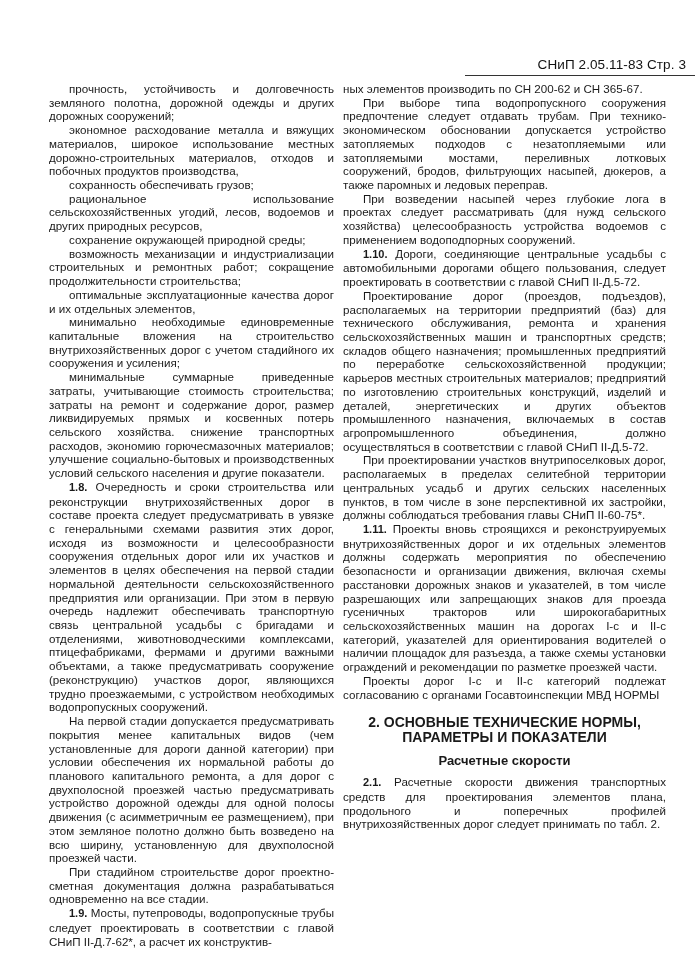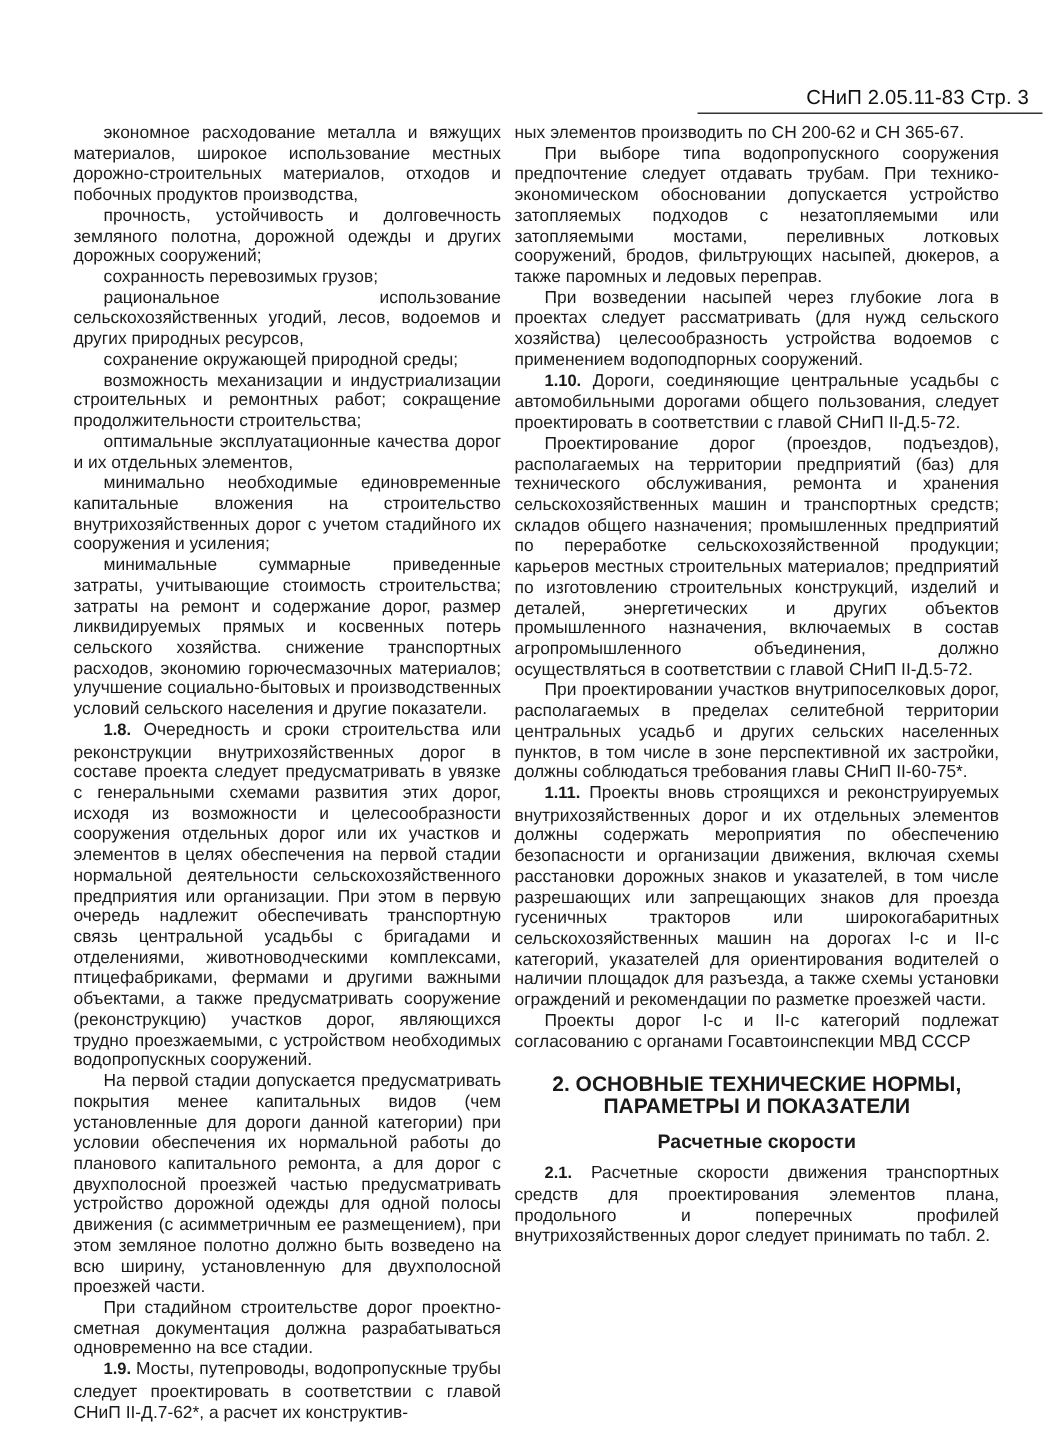--- a/index.html
+++ b/index.html
@@ -22,44 +22,44 @@
                       text-indent: 0 !important; }
 </style>
 </head>
 <body>
 
 <div class="header">
   <span>СНиП 2.05.11-83 Стр. 3</span>
 </div>
 
 <div class="col col-left">
+  <p>прочность, устойчивость и долговечность земляного полотна, дорожной одежды и других дорожных сооружений;</p>
   <p>экономное расходование металла и вяжущих материалов, широкое использование местных дорожно-строительных материалов, отходов и побочных продуктов производства,</p>
-  <p>прочность, устойчивость и долговечность земляного полотна, дорожной одежды и других дорожных сооружений;</p>
-  <p>сохранность перевозимых грузов;</p>
+  <p>сохранность обеспечивать грузов;</p>
   <p>рациональное использование сельскохозяйственных угодий, лесов, водоемов и других природных ресурсов,</p>
   <p>сохранение окружающей природной среды;</p>
   <p>возможность механизации и индустриализации строительных и ремонтных работ; сокращение продолжительности строительства;</p>
   <p>оптимальные эксплуатационные качества дорог и их отдельных элементов,</p>
   <p>минимально необходимые единовременные капитальные вложения на строительство внутрихозяйственных дорог с учетом стадийного их сооружения и усиления;</p>
   <p>минимальные суммарные приведенные затраты, учитывающие стоимость строительства; затраты на ремонт и содержание дорог, размер ликвидируемых прямых и косвенных потерь сельского хозяйства. снижение транспортных расходов, экономию горючесмазочных материалов; улучшение социально-бытовых и производственных условий сельского населения и другие показатели.</p>
   <p><span class="clause-num">1.8.</span> <span>Очередность и сроки строительства или реконструкции внутрихозяйственных дорог в составе проекта следует предусматривать в увязке с генеральными схемами развития этих дорог, исходя из возможности и целесообразности сооружения отдельных дорог или их участков и элементов в целях обеспечения на первой стадии нормальной деятельности сельскохозяйственного предприятия или организации. При этом в первую очередь надлежит обеспечивать транспортную связь центральной усадьбы с бригадами и отделениями, животноводческими комплексами, птицефабриками, фермами и другими важными объектами, а также предусматривать сооружение (реконструкцию) участков дорог, являющихся трудно проезжаемыми, с устройством необходимых водопропускных сооружений.</span></p>
   <p>На первой стадии допускается предусматривать покрытия менее капитальных видов (чем установленные для дороги данной категории) при условии обеспечения их нормальной работы до планового капитального ремонта, а для дорог с двухполосной проезжей частью предусматривать устройство дорожной одежды для одной полосы движения (с асимметричным ее размещением), при этом земляное полотно должно быть возведено на всю ширину, установленную для двухполосной проезжей части.</p>
   <p>При стадийном строительстве дорог проектно-сметная документация должна разрабатываться одновременно на все стадии.</p>
   <p><span class="clause-num">1.9.</span> <span>Мосты, путепроводы, водопропускные трубы следует проектировать в соответствии с главой СНиП II-Д.7-62*, а расчет их конструктив-</span></p>
 </div>
 
 <div class="col col-right">
   <p class="noindent">ных элементов производить по СН 200-62 и СН 365-67.</p>
   <p>При выборе типа водопропускного сооружения предпочтение следует отдавать трубам. При технико-экономическом обосновании допускается устройство затопляемых подходов с незатопляемыми или затопляемыми мостами, переливных лотковых сооружений, бродов, фильтрующих насыпей, дюкеров, а также паромных и ледовых переправ.</p>
   <p>При возведении насыпей через глубокие лога в проектах следует рассматривать (для нужд сельского хозяйства) целесообразность устройства водоемов с применением водоподпорных сооружений.</p>
   <p><span class="clause-num">1.10.</span> <span>Дороги, соединяющие центральные усадьбы с автомобильными дорогами общего пользования, следует проектировать в соответствии с главой СНиП II-Д.5-72.</span></p>
   <p>Проектирование дорог (проездов, подъездов), располагаемых на территории предприятий (баз) для технического обслуживания, ремонта и хранения сельскохозяйственных машин и транспортных средств; складов общего назначения; промышленных предприятий по переработке сельскохозяйственной продукции; карьеров местных строительных материалов; предприятий по изготовлению строительных конструкций, изделий и деталей, энергетических и других объектов промышленного назначения, включаемых в состав агропромышленного объединения, должно осуществляться в соответствии с главой СНиП II-Д.5-72.</p>
   <p>При проектировании участков внутрипоселковых дорог, располагаемых в пределах селитебной территории центральных усадьб и других сельских населенных пунктов, в том числе в зоне перспективной их застройки, должны соблюдаться требования главы СНиП II-60-75*.</p>
   <p><span class="clause-num">1.11.</span> <span>Проекты вновь строящихся и реконструируемых внутрихозяйственных дорог и их отдельных элементов должны содержать мероприятия по обеспечению безопасности и организации движения, включая схемы расстановки дорожных знаков и указателей, в том числе разрешающих или запрещающих знаков для проезда гусеничных тракторов или широкогабаритных сельскохозяйственных машин на дорогах I-с и II-с категорий, указателей для ориентирования водителей о наличии площадок для разъезда, а также схемы установки ограждений и рекомендации по разметке проезжей части.</span></p>
-  <p>Проекты дорог I-с и II-с категорий подлежат согласованию с органами Госавтоинспекции МВД СССР</p>
+  <p>Проекты дорог I-с и II-с категорий подлежат согласованию с органами Госавтоинспекции МВД НОРМЫ</p>
 
   <div class="section-title">
     <div>2. ОСНОВНЫЕ ТЕХНИЧЕСКИЕ НОРМЫ,</div>
     <div>ПАРАМЕТРЫ И ПОКАЗАТЕЛИ</div>
   </div>
   <div class="subsection-title">Расчетные скорости</div>
   <p><span class="clause-num">2.1.</span> <span>Расчетные скорости движения транспортных средств для проектирования элементов плана, продольного и поперечных профилей внутрихозяйственных дорог следует принимать по табл. 2.</span></p>
 </div>
 
 </body></html>

